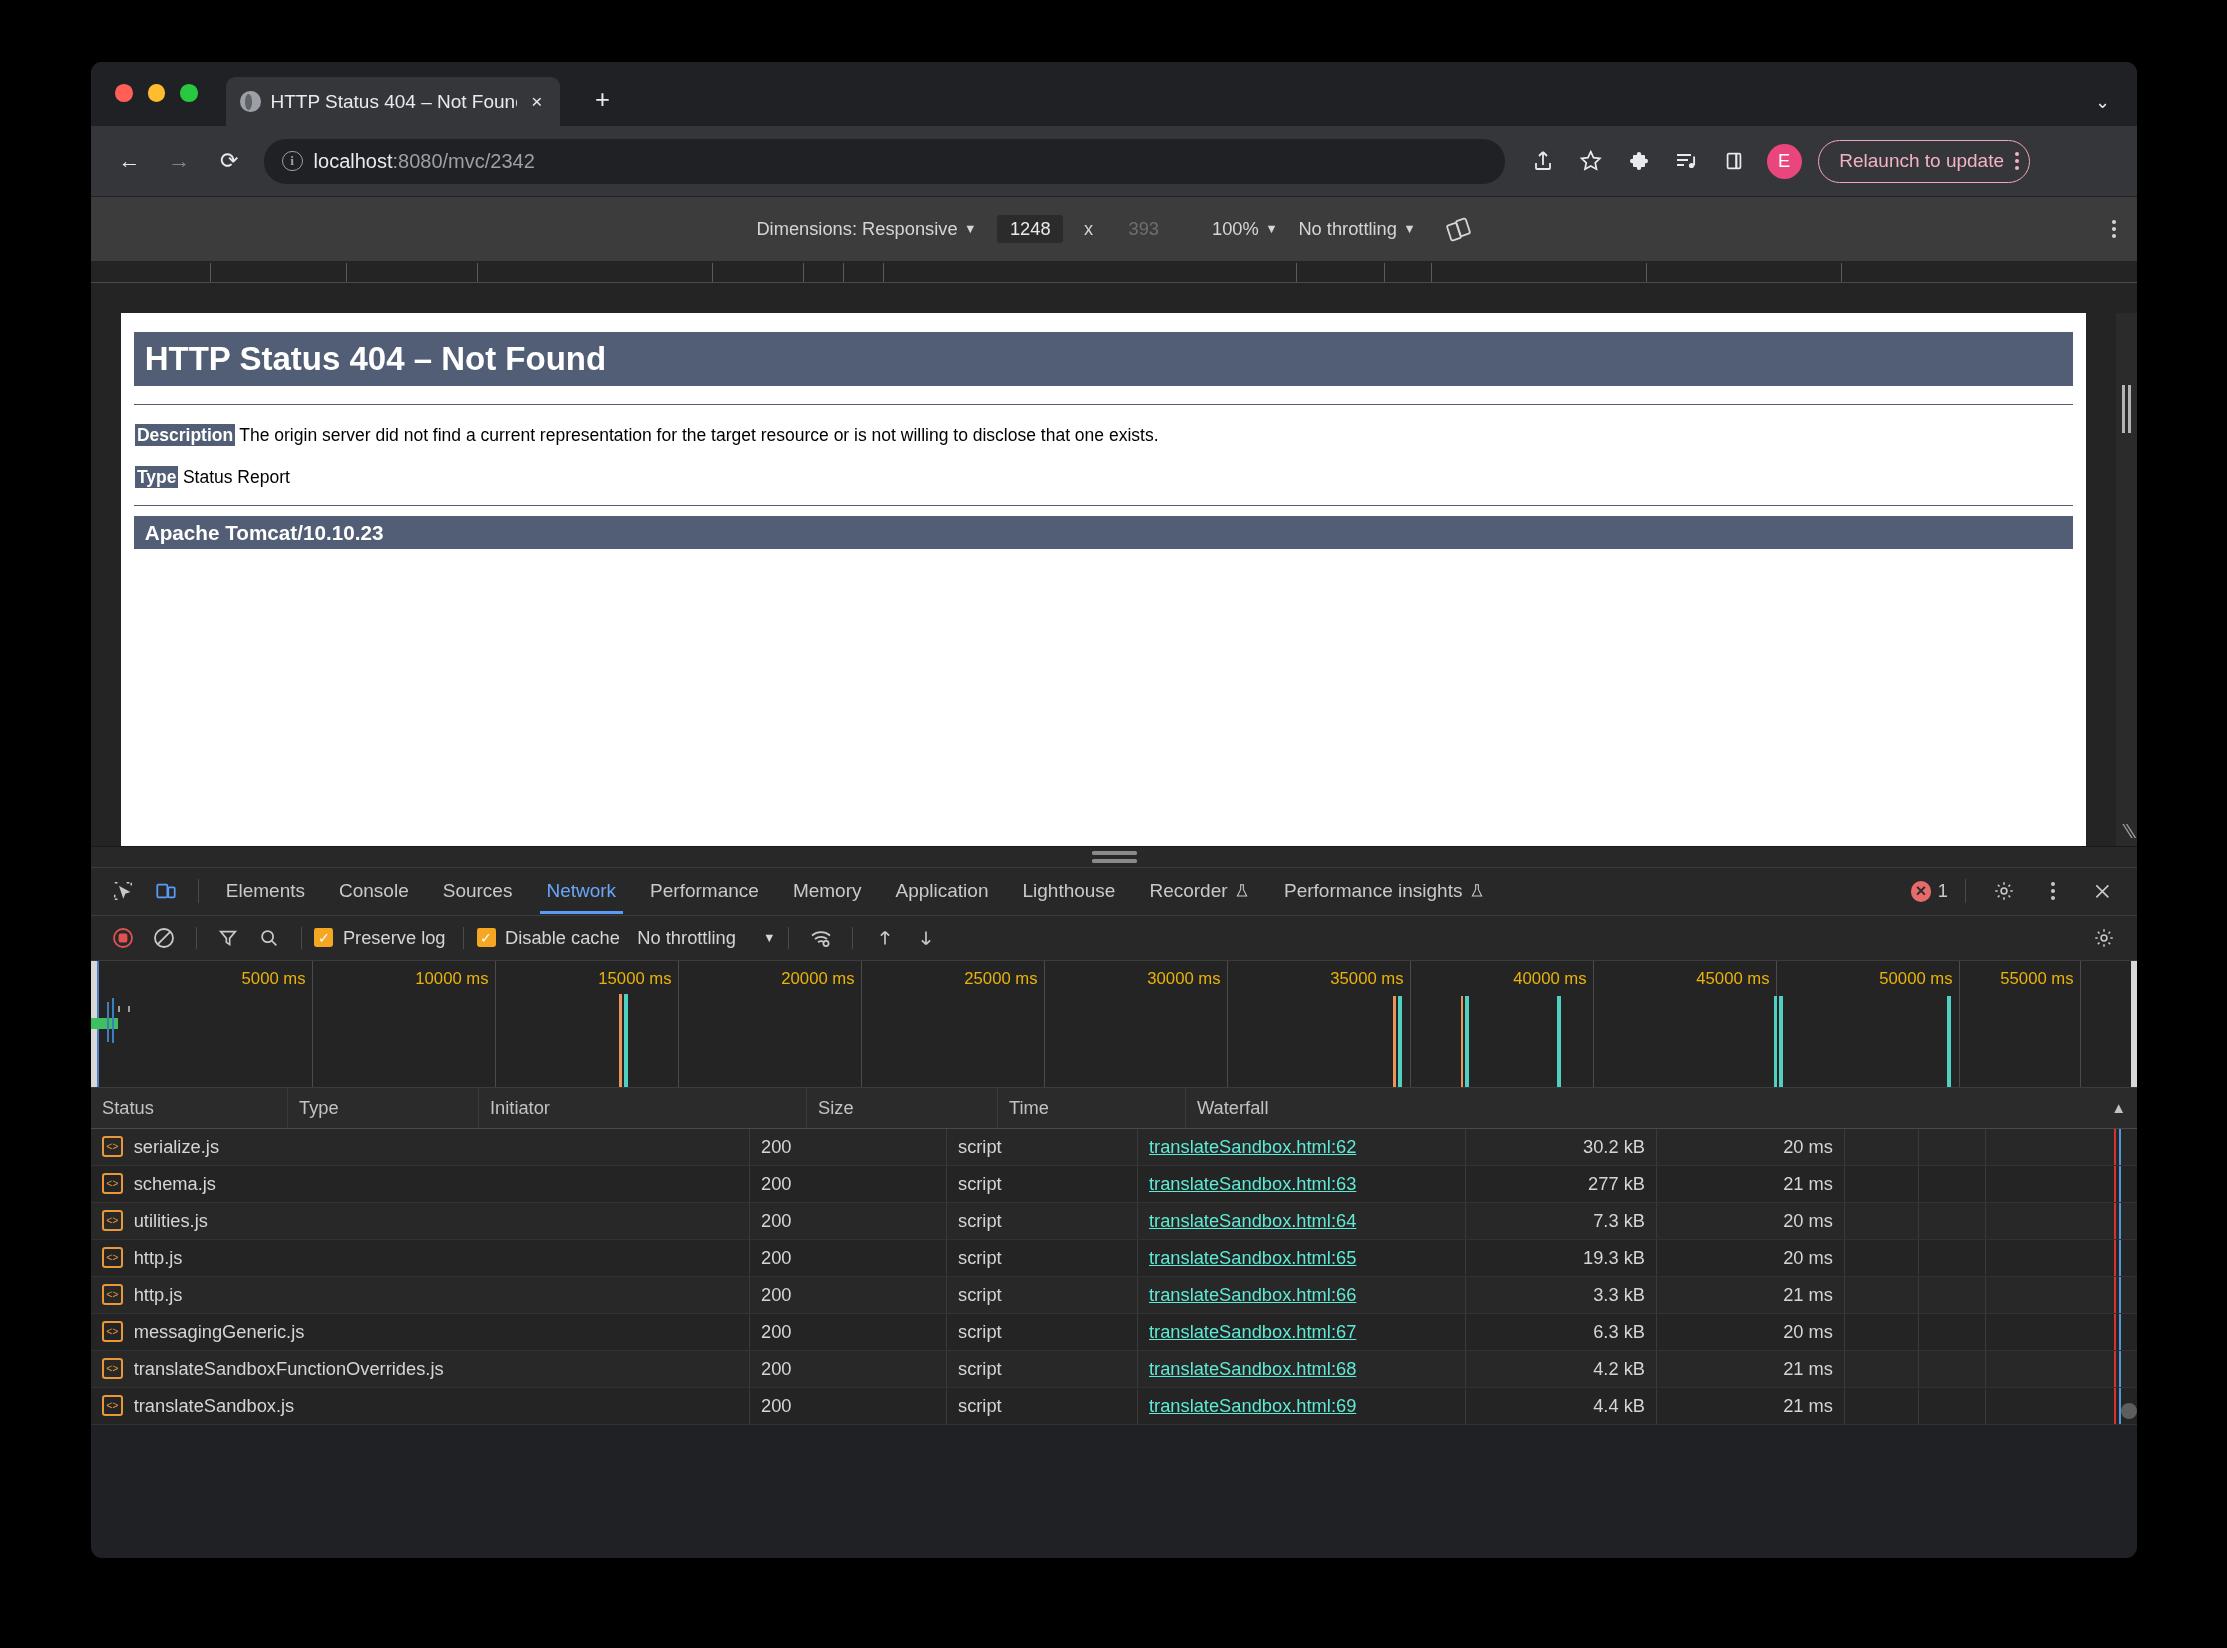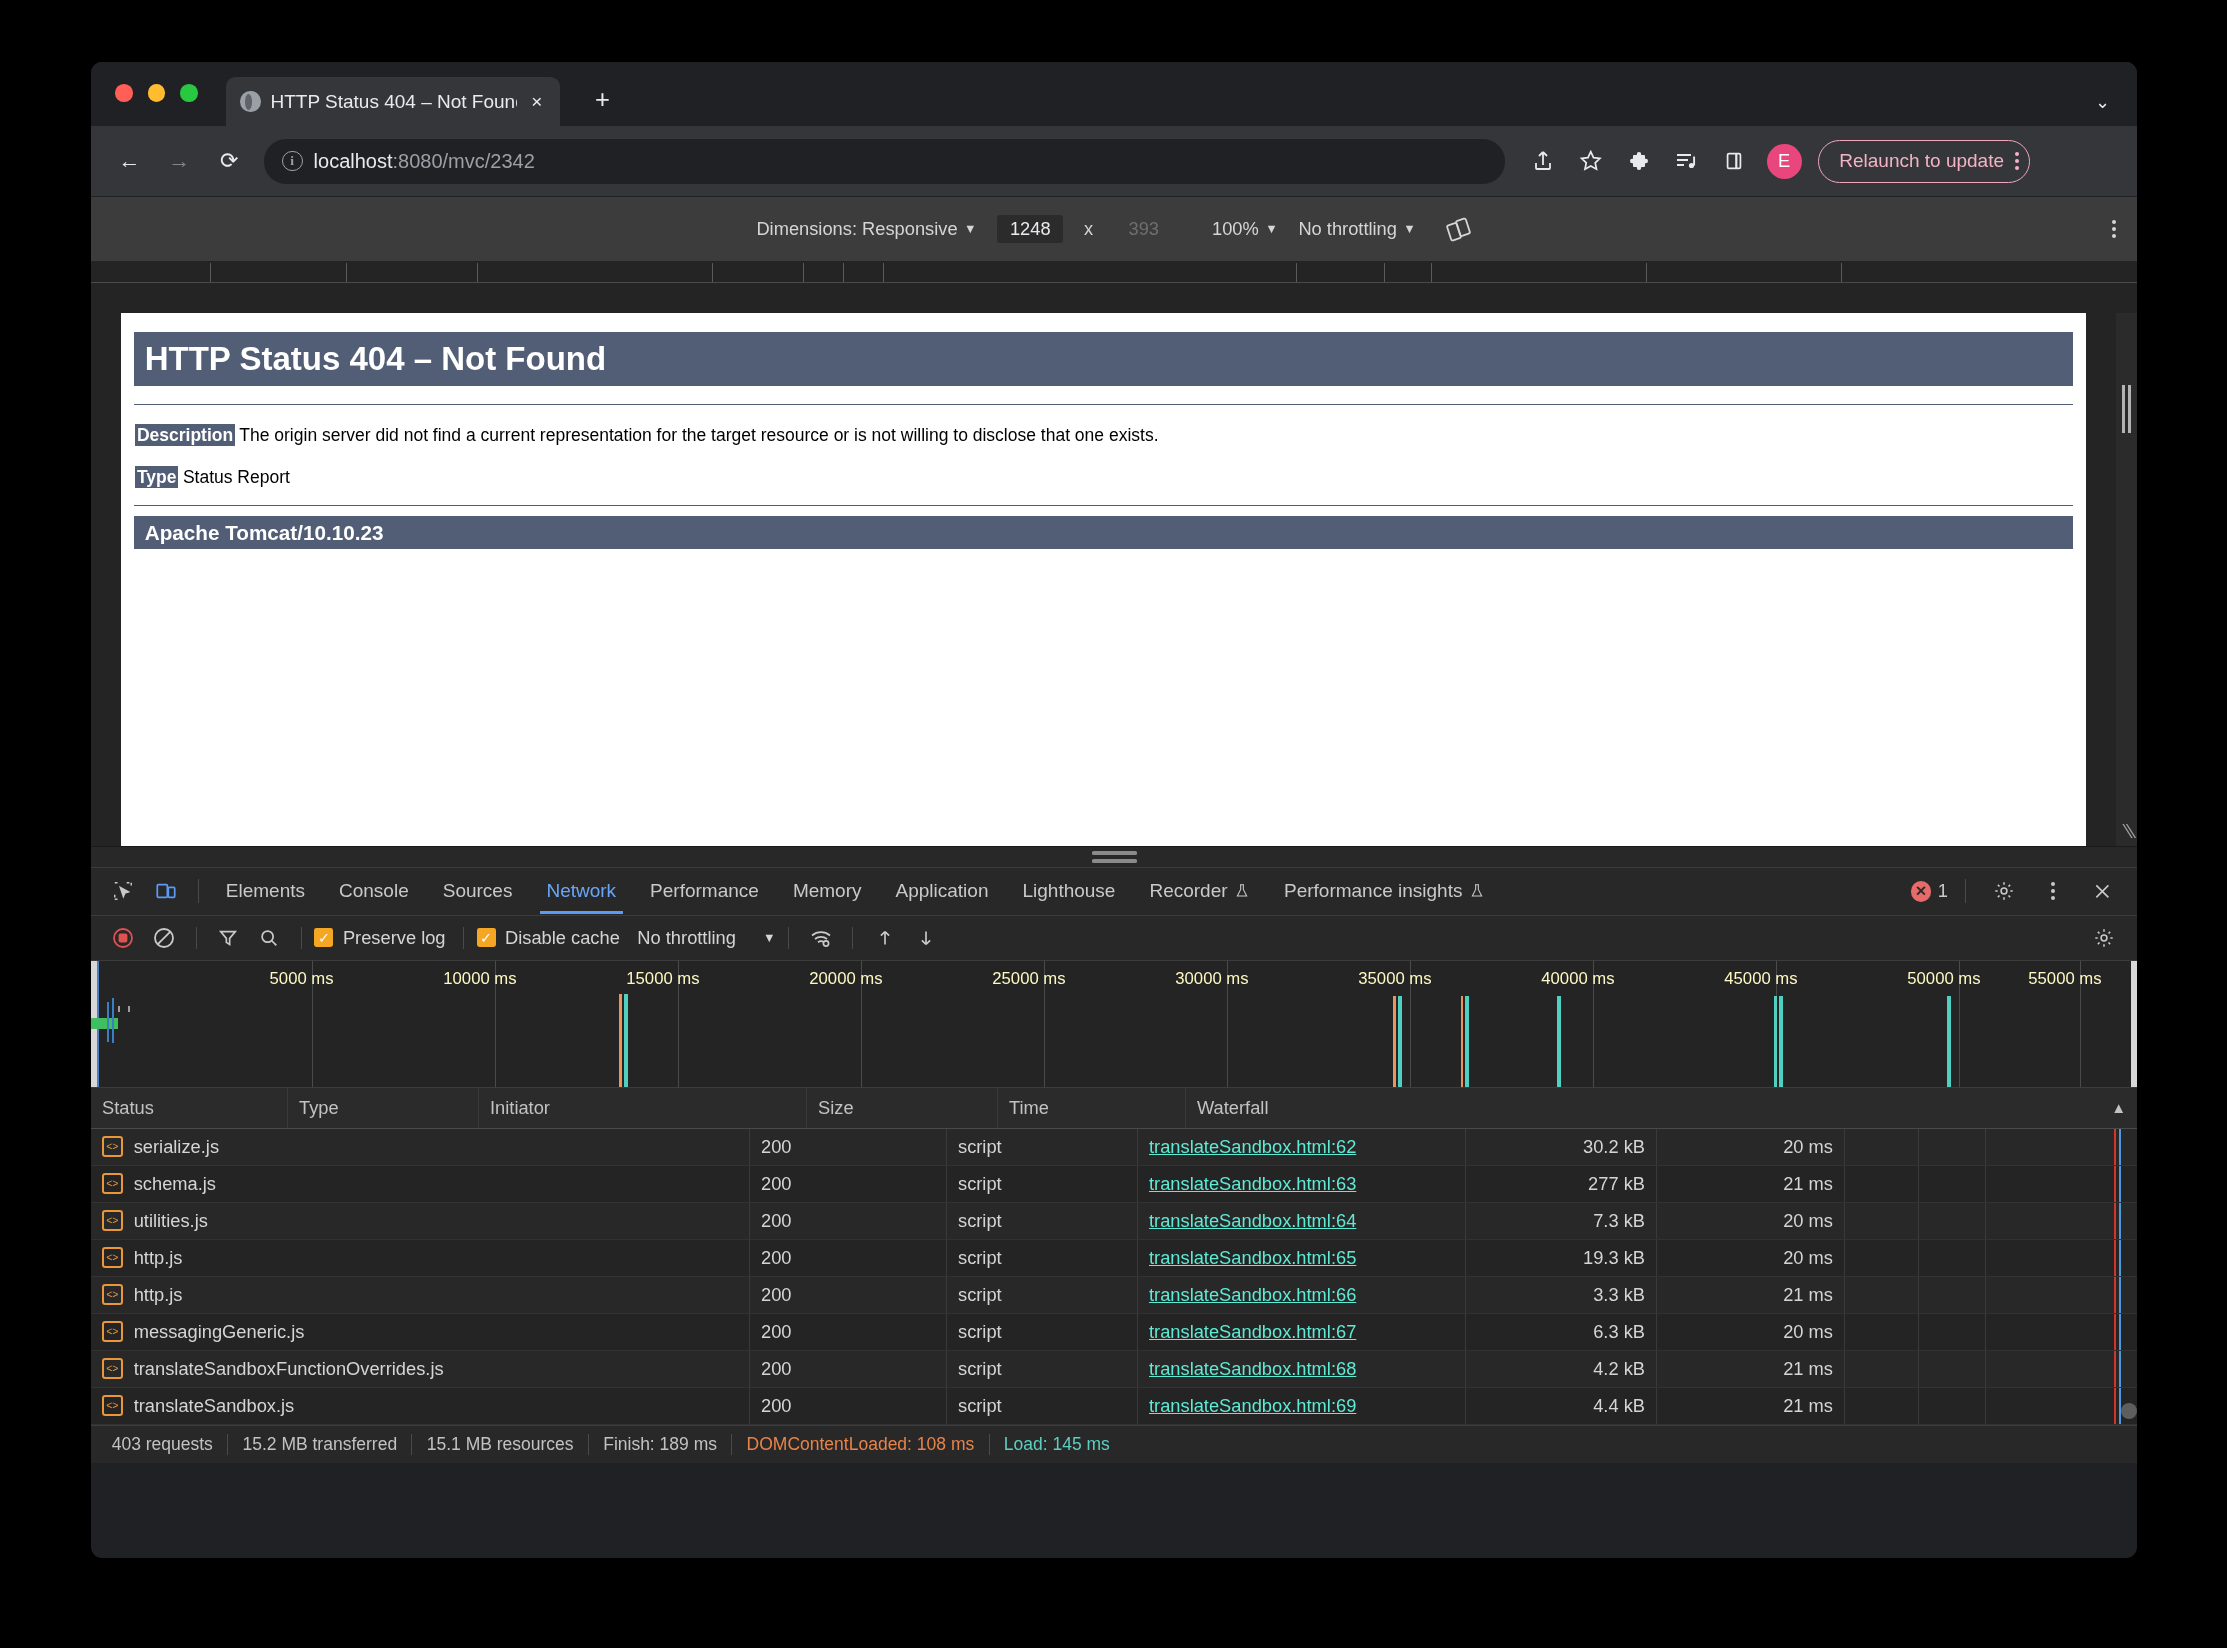--- a/index.html
+++ b/index.html
@@ -297,25 +297,24 @@
 
   
   .overview {
     height: 127px; background: #242424;
     position: relative; overflow: hidden;
     border-bottom: 0.8px solid #3c3c3c;
   }
   .ov-grid { position: absolute; top: 0; bottom: 0; width: 0.8px; background: #4a4a4a; }
   .ov-label {
     position: absolute; top: 8px;
-    color: #fef9c3; font-size: 16.7px;
+    color: #eab308; font-size: 16.7px;
     transform: translateX(-100%);
     padding-right: 6.4px;
     white-space: nowrap;
-    margin-left: 28px;
   }
   .ov-bar { position: absolute; bottom: 4.8px; width: 3.2px; }
   .ov-left-handle {
     position: absolute; left: 0; top: 0; bottom: 0; width: 6.4px;
     background: #d8d8d8;
   }
   .ov-right-handle {
     position: absolute; right: 0; top: 0; bottom: 0; width: 6.4px;
     background: #d8d8d8;
   }
@@ -881,24 +880,16 @@
               <span class="wf-grid" style="left:73px"></span>
               <span class="wf-grid" style="left:140px"></span>
               <span class="wf-blue" style="right:16px"></span>
               <span class="wf-red" style="right:20.7px"></span>
               <span class="wf-dot" style="right:0px;bottom:4.8px"></span>
             </div>
           </div>
         </div>
     </div>
 
-    <div class="statusbar">
-      <span class="sb-item">403 requests</span>
-      <span class="sb-item">15.2 MB transferred</span>
-      <span class="sb-item">15.1 MB resources</span>
-      <span class="sb-item">Finish: 189 ms</span>
-      <span class="sb-item sb-dcl">DOMContentLoaded: 108 ms</span>
-      <span class="sb-item last sb-load">Load: 145 ms</span>
-    </div>
 
   </div>
 </div>
 
 
 </body></html>

